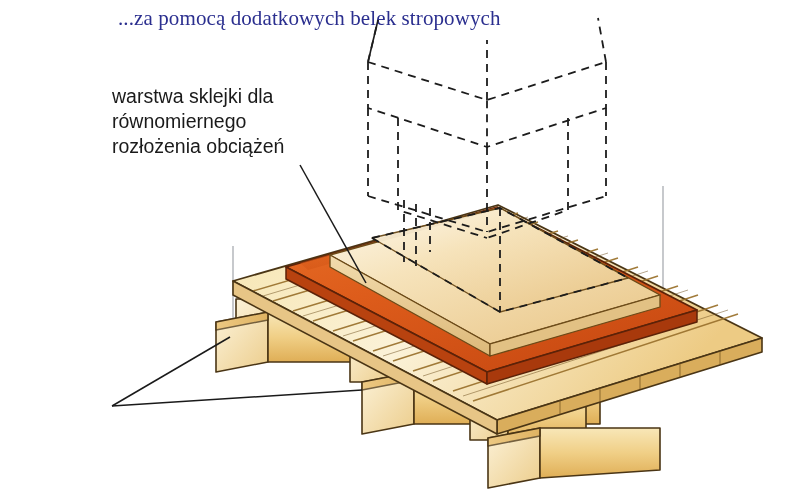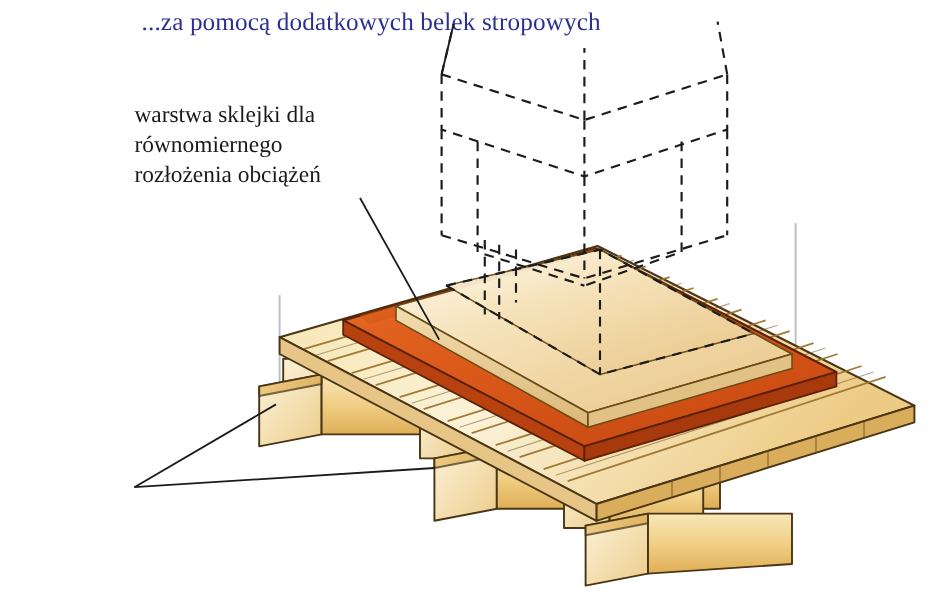--- a/index.html
+++ b/index.html
@@ -23,21 +23,21 @@
     color: #2b2f8f;
     font-family: "Liberation Serif", "DejaVu Serif", serif;
     white-space: nowrap;
     letter-spacing: 0.1px;
   }
   .annot {
     position: absolute;
     color: #1a1a1a;
     font-size: 19.5px;
     line-height: 25px;
-    font-family: Liberation Serif, serif;
+    font-family: Liberation Sans, sans-serif;
     white-space: pre;
   }
   #annot-plywood {
     left: 112px;
     top: 84px;
   }
   #annot-joists {
     left: 112px;
     top: 408px;
   }

